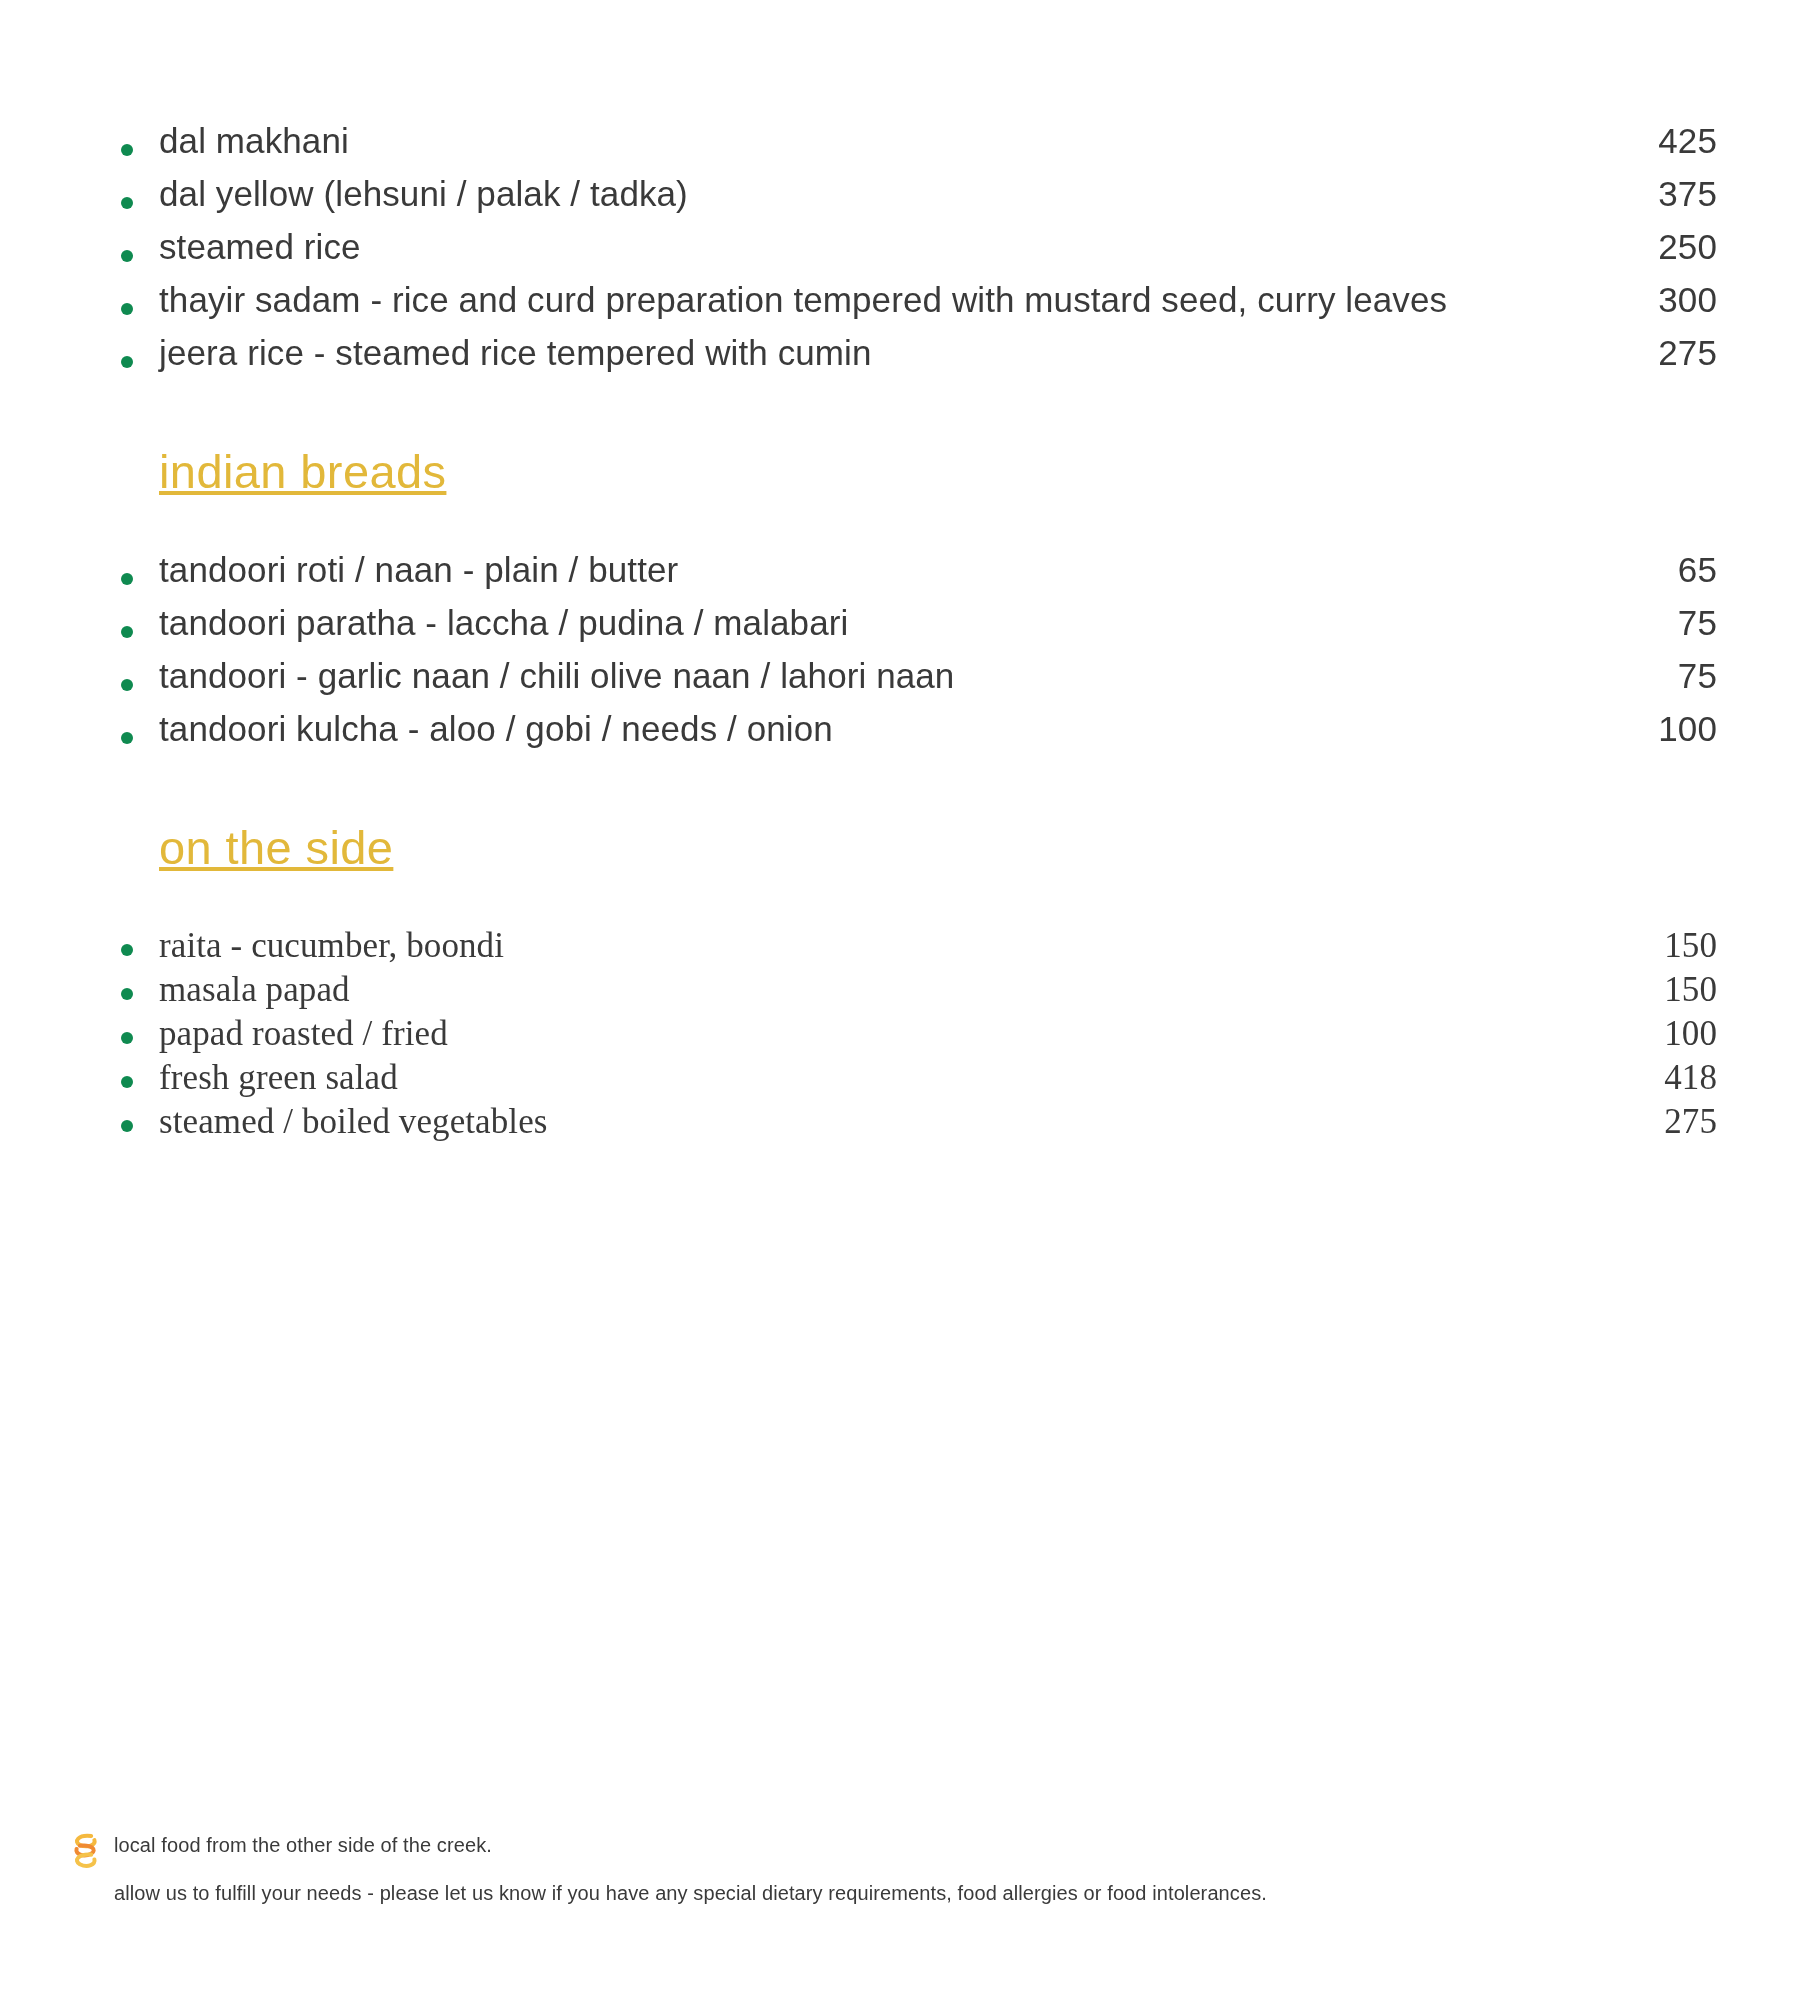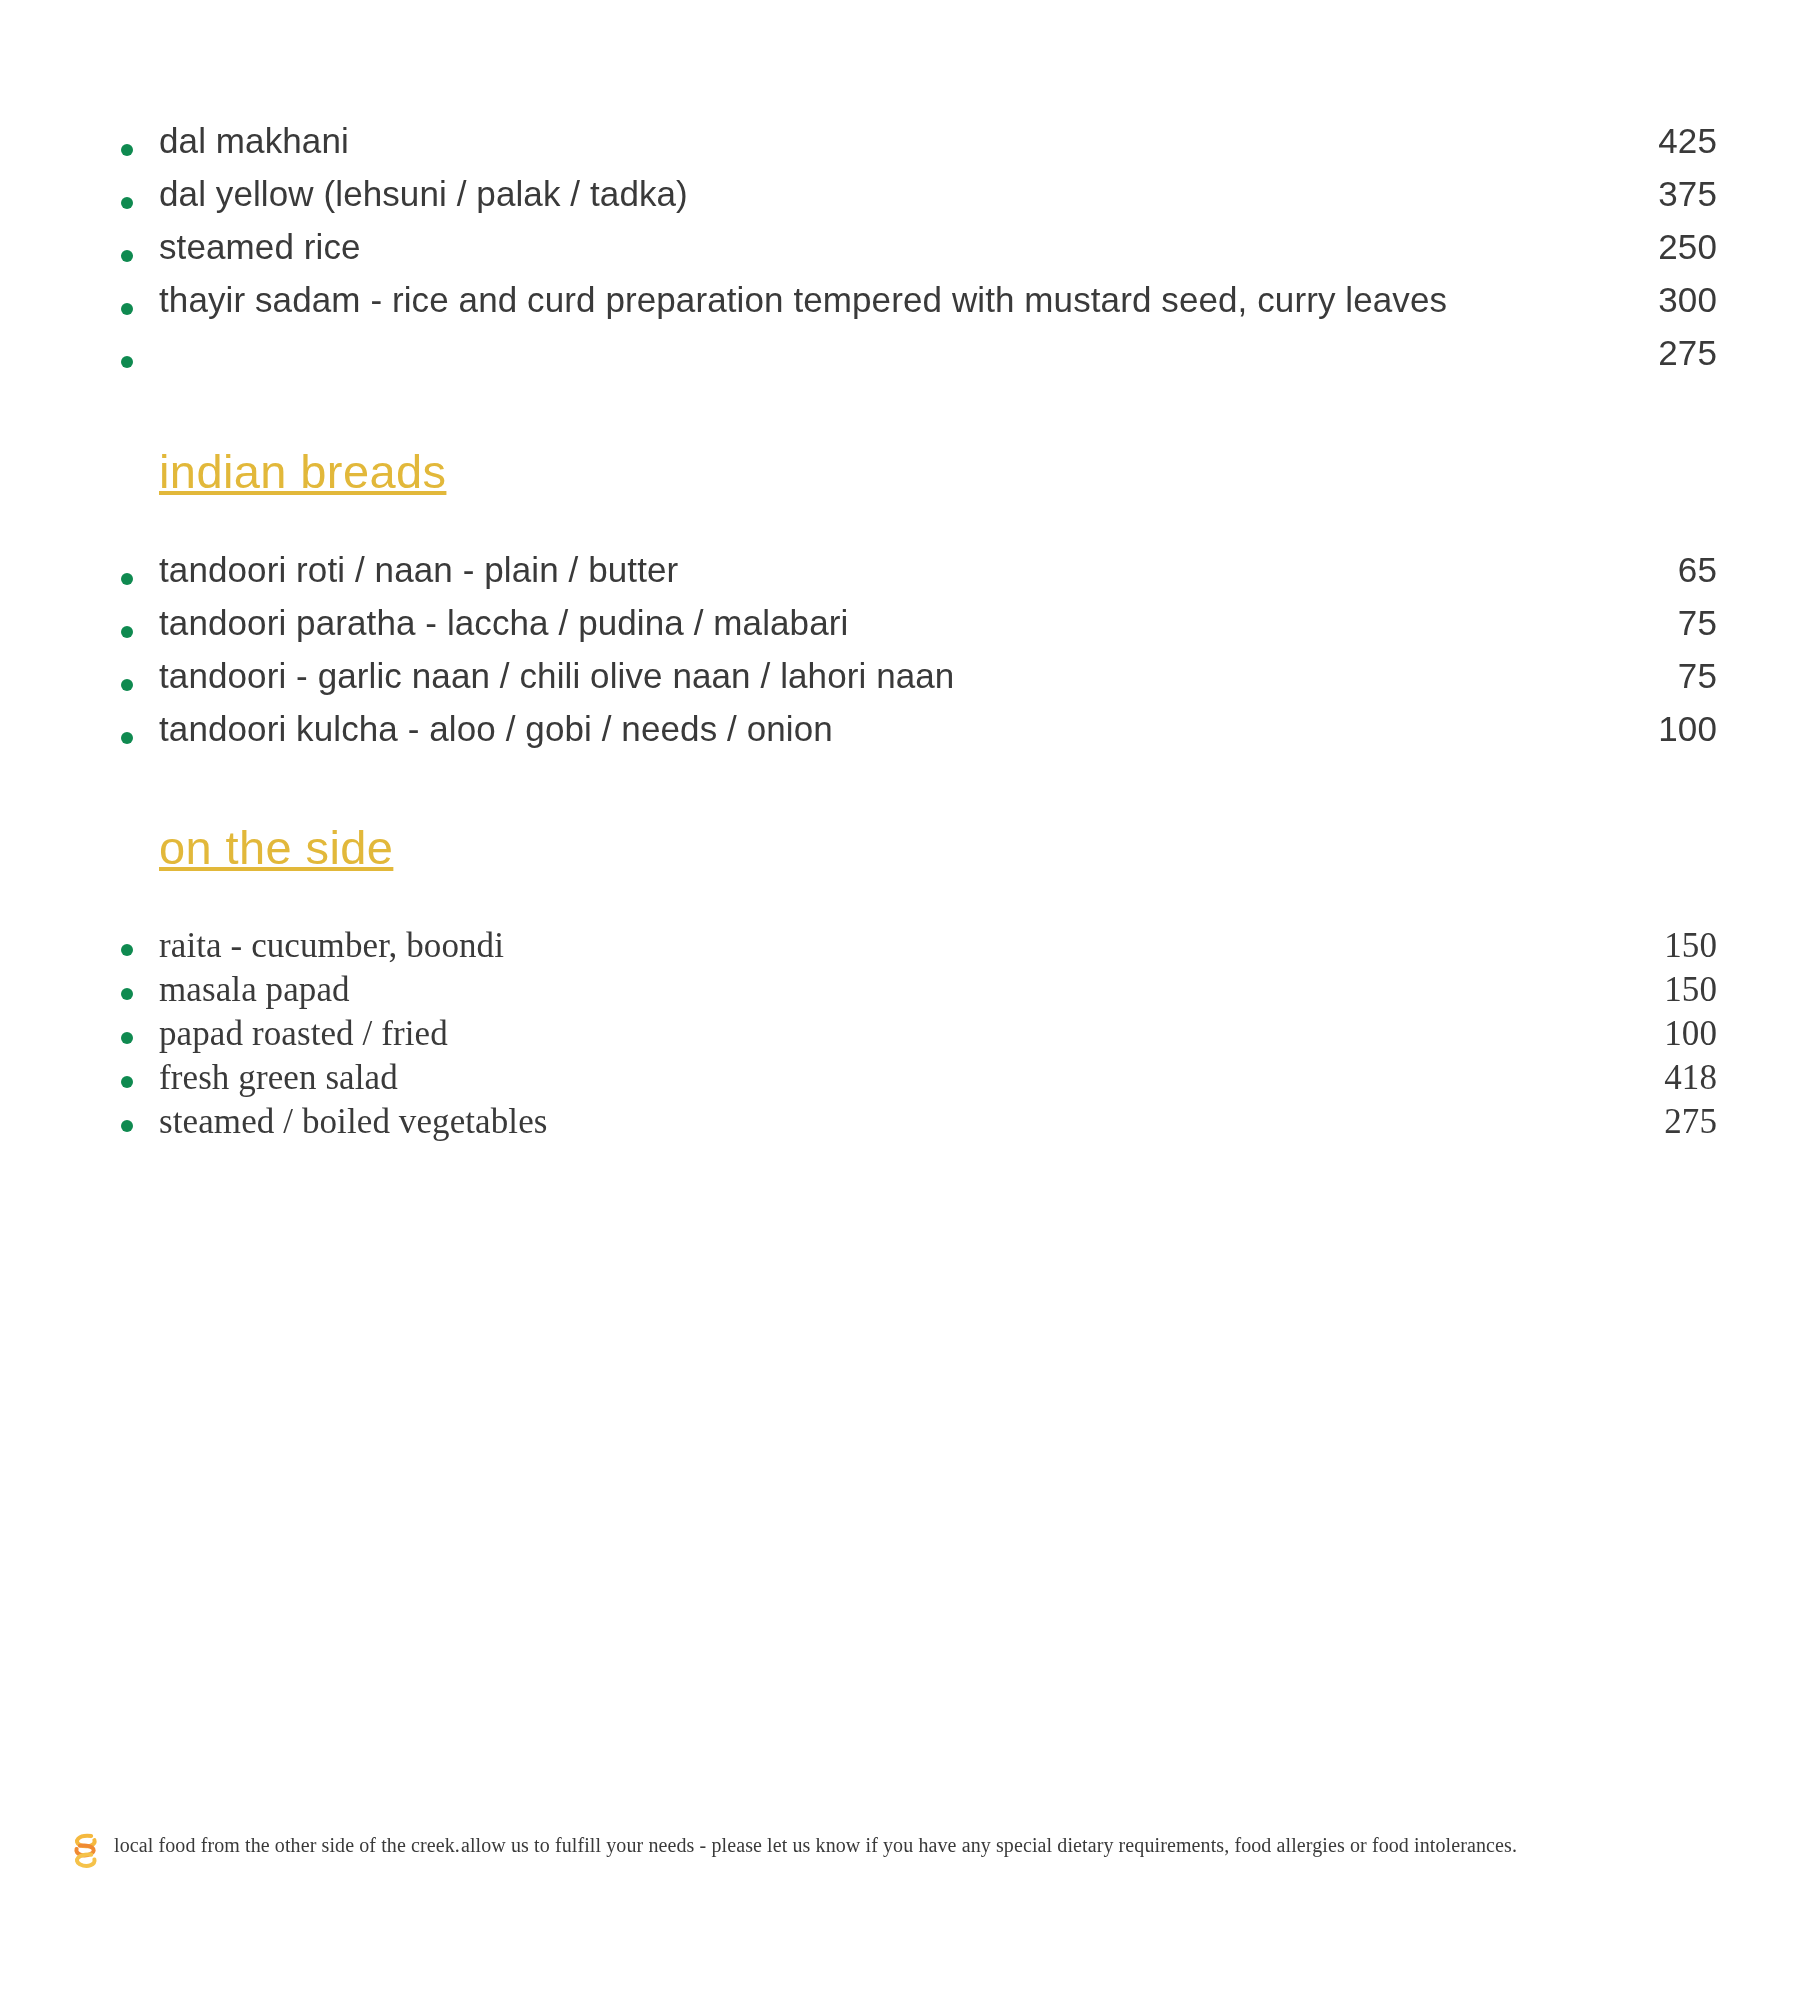--- a/index.html
+++ b/index.html
@@ -124,24 +124,23 @@
   .footer-mark {
     width: 31px;
     height: 42px;
     flex: 0 0 auto;
     margin-top: 3.2px;
     margin-right: 13px;
   }
 
   .footer-lines {
     display: flex;
-    flex-direction: row;
-    gap: 1px;
+    flex-direction: column;
+    gap: 21px;
     padding-top: 3.2px;
-    font-family: Liberation Serif, serif;
   }
 
   .footer-line {
     color: #3a3a3a;
     font-size: 20px;
     font-weight: 400;
     line-height: 1.32;
     white-space: nowrap;
     letter-spacing: 0.1px;
   }
@@ -174,20 +173,21 @@
           <span class="item-price">250</span>
         </li>
         <li class="item">
           <span class="bullet"></span>
           <span class="item-name">thayir sadam - rice and curd preparation tempered with mustard seed, curry leaves</span>
           <span class="item-dotfill"></span>
           <span class="item-price">300</span>
         </li>
         <li class="item">
           <span class="bullet"></span>
+          <span class="item-name">jeera rice - steamed rice tempered with cumin</span>
           <span class="item-dotfill"></span>
           <span class="item-price">275</span>
         </li>
       </ul>
     </div>
 
     <div class="gap-before-heading"></div>
 
     <div class="section">
       <h2 class="section-heading">indian breads</h2>

